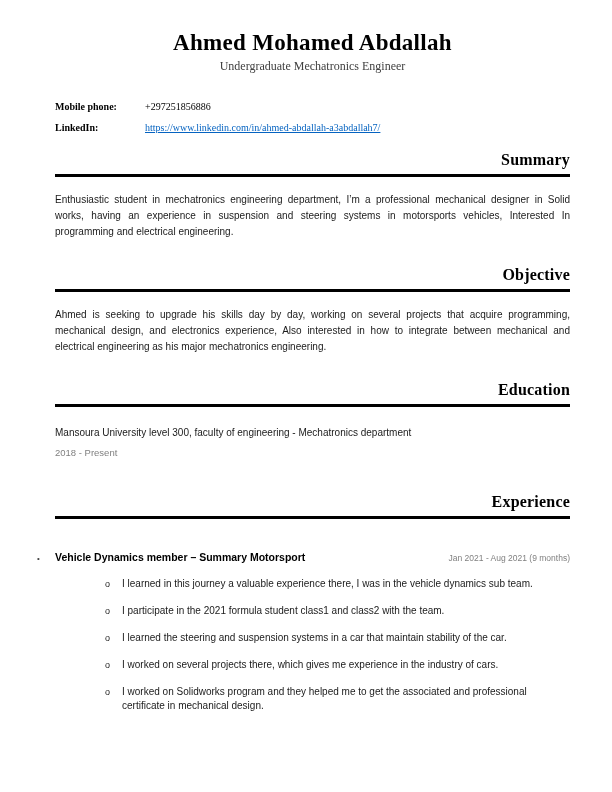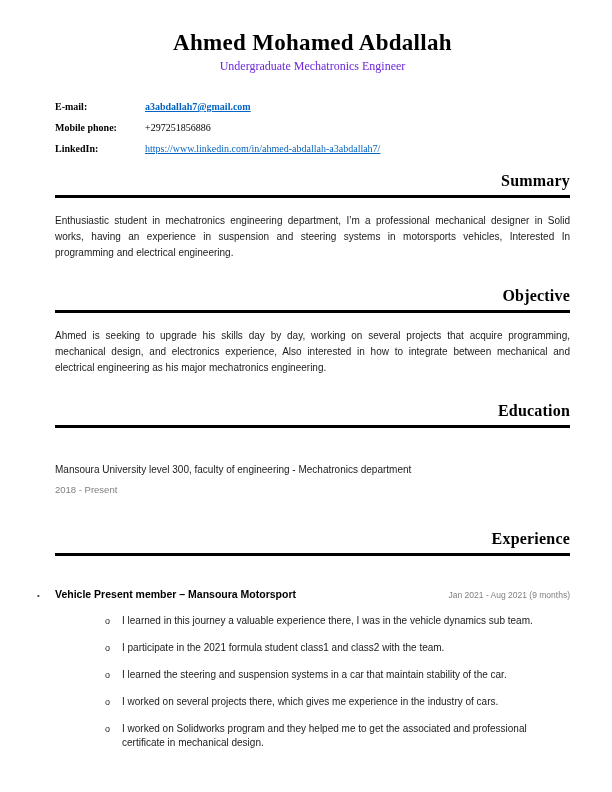--- a/index.html
+++ b/index.html
@@ -25,21 +25,21 @@
     font-family: "Liberation Serif", serif;
     font-size: 23px;
     font-weight: 700;
     letter-spacing: 0.3px;
     color: #000;
   }
   .doc-subtitle {
     font-family: "Liberation Serif", serif;
     font-size: 12px;
     margin-top: 3px;
-    color: #6d28d9;
+    color: #404040;
   }
 
   
   .contact { margin-top: 27px; }
   .contact-row {
     display: flex;
     align-items: baseline;
     margin-bottom: 8px;
     min-height: 13px;
   }
@@ -83,21 +83,21 @@
   .body-para {
     margin-top: 15px;
     font-size: 10px;
     line-height: 16px;
     text-align: justify;
     color: #1a1a1a;
   }
   .lead-bold { font-weight: 400; }
 
   
-  .edu-block { margin-top: 32px; font-size: 10px; }
+  .edu-block { margin-top: 16px; font-size: 10px; }
   .edu-line { line-height: 20px; color: #1a1a1a; }
   .edu-gpa { line-height: 20px; color: #1a1a1a; white-space: pre; }
   .muted-text { color: #808080; font-size: 9.5px; line-height: 20px; }
 
   
   .exp-item-header {
     margin-top: 32px;
     display: flex;
     align-items: baseline;
   }
@@ -144,24 +144,20 @@
 <body>
 
 <div class="page">
 
   <div class="doc-header">
     <div class="doc-name">Ahmed Mohamed Abdallah</div>
     <div class="doc-subtitle">Undergraduate Mechatronics Engineer</div>
   </div>
 
   <div class="contact">
-    <div class="contact-row">
-      <span class="contact-label">E-mail:</span>
-      <a class="contact-value link-value link-bold">a3abdallah7@gmail.com</a>
-    </div>
     <div class="contact-row">
       <span class="contact-label">Mobile phone:</span>
       <span class="contact-value">+297251856886</span>
     </div>
     <div class="contact-row">
       <span class="contact-label">LinkedIn:</span>
       <a class="contact-value link-value">https://www.linkedin.com/in/ahmed-abdallah-a3abdallah7/</a>
     </div>
   </div>
 
@@ -174,21 +170,21 @@
   <h2 class="section-heading sec-education">Education</h2>
   <div class="edu-block">
     <div class="edu-line">Mansoura University level 300, faculty of engineering - Mechatronics department</div>
     <div class="muted-text">2018 - Present</div>
   </div>
 
   <h2 class="section-heading sec-experience">Experience</h2>
 
   <div class="exp-item-header">
     <span class="exp-bullet-marker">•</span>
-    <span class="exp-title">Vehicle Present member – Mansoura Motorsport</span>
+    <span class="exp-title">Vehicle Dynamics member – Summary Motorsport</span>
     <span class="exp-date">Jan 2021 - Aug 2021 (9 months)</span>
   </div>
 
   <ul class="exp-bullets">
     <li>
       <span class="sub-marker">o</span>
       <span class="sub-text">I learned in this journey a valuable experience there, I was in the vehicle dynamics sub team.</span>
     </li>
     <li>
       <span class="sub-marker">o</span>

